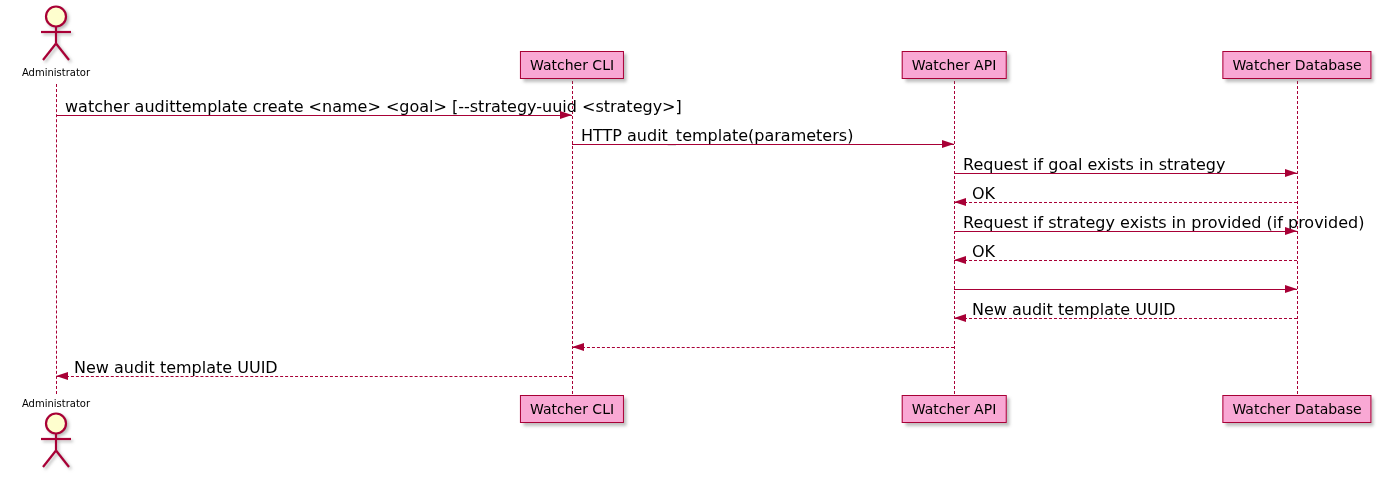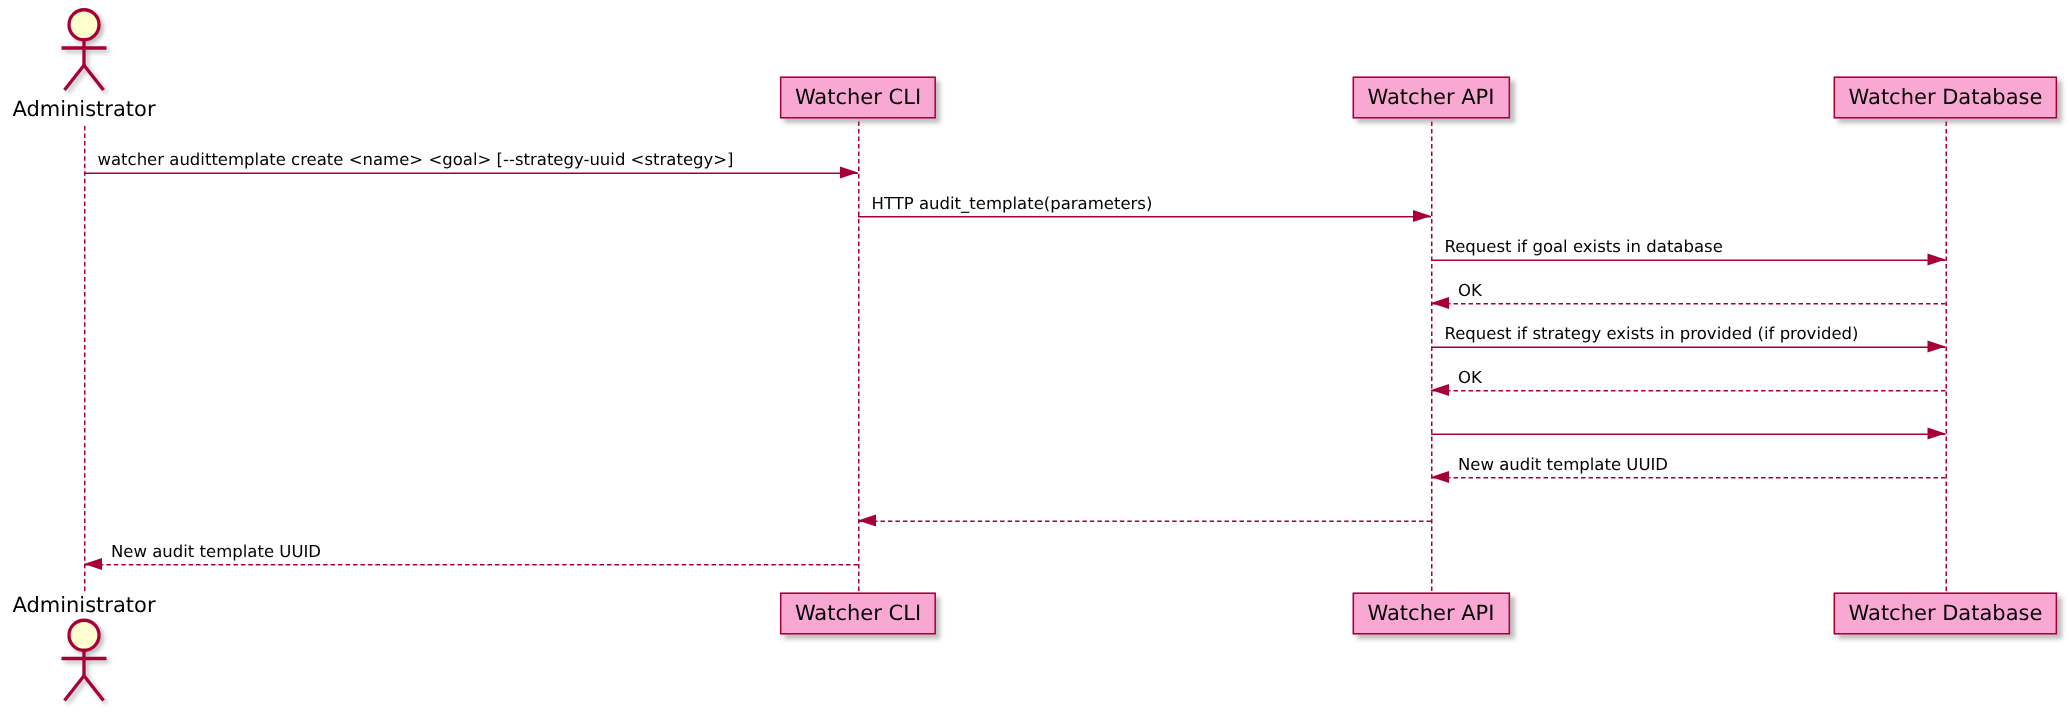--- a/index.html
+++ b/index.html
@@ -16,26 +16,26 @@
     background:#f9a8d4;border:1.6px solid #A80036;
     padding:5px 9px;font-size:14px;white-space:nowrap;
     box-shadow:3px 3px 3px rgba(110,110,110,0.45);
   }
   .actor-figure{
     position:absolute;transform:translateX(-50%);
     filter:drop-shadow(2.5px 2.5px 1.5px rgba(120,120,120,0.5));
   }
   .actor-label{
     position:absolute;transform:translateX(-50%);
-    font-size:14px;white-space:nowrap;height:16px;line-height:16px;
+    font-size:10px;white-space:nowrap;height:16px;line-height:16px;
   }
   .msg{position:absolute;height:21px;}
   .msg .lbl{
     position:absolute;top:0;height:16px;line-height:16px;
-    font-size:11px;white-space:nowrap;
+    font-size:16px;white-space:nowrap;
   }
   .msg.right .lbl{left:9px;}
   .msg.left  .lbl{left:18px;}
   .msg .line{position:absolute;left:0;right:0;top:16px;height:0;}
   .msg.solid  .line{border-top:1.4px solid #A80036;}
   .msg.dotted .line{border-top:1.4px dashed #A80036;}
   .msg .head{
     position:absolute;top:12px;width:0;height:0;
     border-top:4.5px solid transparent;border-bottom:4.5px solid transparent;
   }
@@ -73,21 +73,21 @@
     <span class="head"></span>
   </div>
 
   <div class="msg solid right" style="left:572px;top:128px;width:382px">
     <div class="lbl">HTTP audit_template(parameters)</div>
     <div class="line"></div>
     <span class="head"></span>
   </div>
 
   <div class="msg solid right" style="left:954px;top:157px;width:343px">
-    <div class="lbl">Request if goal exists in database</div>
+    <div class="lbl">Request if goal exists in strategy</div>
     <div class="line"></div>
     <span class="head"></span>
   </div>
 
   <div class="msg dotted left" style="left:954px;top:186px;width:343px">
     <div class="lbl">OK</div>
     <div class="line"></div>
     <span class="head"></span>
   </div>
 

